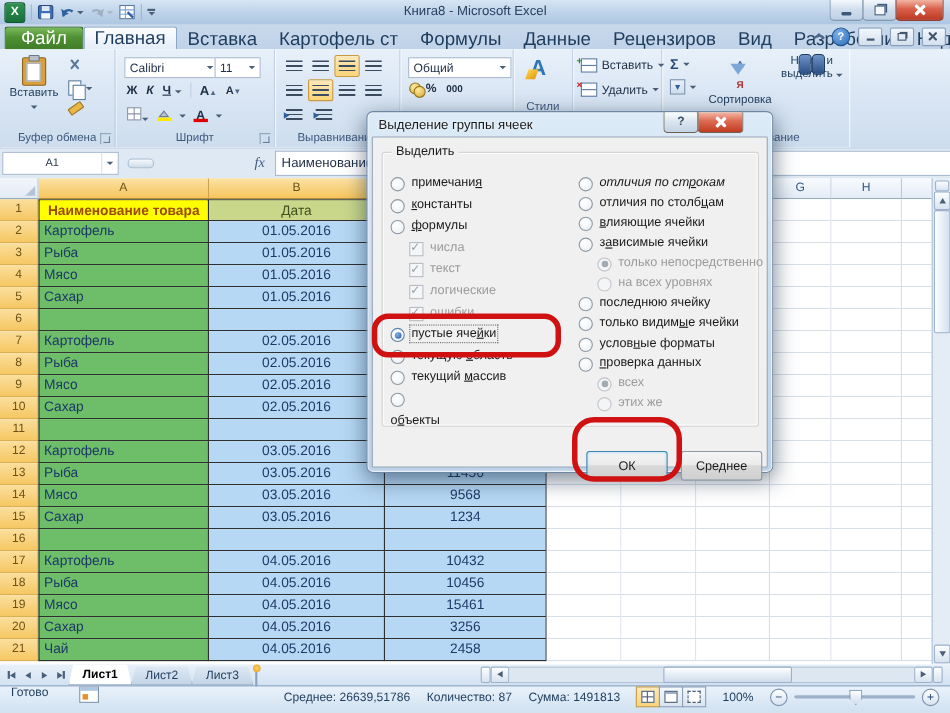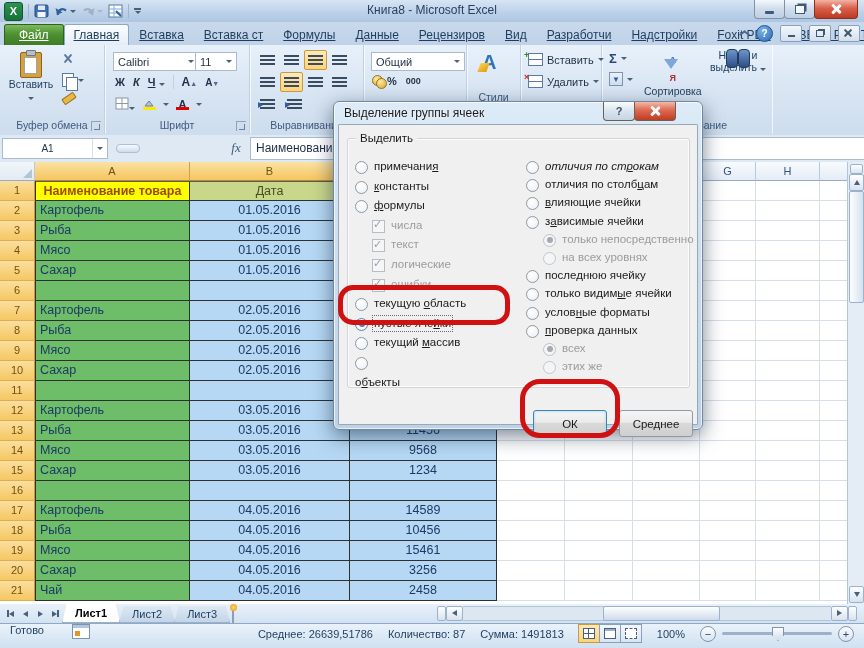--- a/index.html
+++ b/index.html
@@ -31,22 +31,22 @@
   .glyph-min{width:9px;height:3px;background:#3e5a7a;border-radius:1px;margin-top:6px;}
   .glyph-res{width:8px;height:7px;border:1.5px solid #3e5a7a;background:#f4f8fc;box-shadow:2px -2px 0 -0.5px #3e5a7a;}
   .xcross{position:relative;width:10px;height:10px;}
   .xcross::before,.xcross::after{content:"";position:absolute;left:4px;top:-1px;width:2.5px;height:12px;background:#fff;border-radius:1px;}
   .xcross::before{transform:rotate(45deg);} .xcross::after{transform:rotate(-45deg);}
 
   
   #tabstrip{left:0;top:22px;width:864px;height:23px;
     background:linear-gradient(180deg,#c9d9ec,#bfd2e8);}
   #tabs-row{position:absolute;left:4px;bottom:0;display:flex;align-items:flex-end;}
-  .tab{height:19px;line-height:19px;padding:0 9px;font-size:12px;color:#1e3c5c;
-    border:1px solid transparent;border-bottom:none;white-space:nowrap;text-decoration:underline;}
+  .tab{height:19px;line-height:19px;padding:0 9px;font-size:17px;color:#1e3c5c;
+    border:1px solid transparent;border-bottom:none;white-space:nowrap;}
   .tab.filetab{background:linear-gradient(#7cba5e,#4e9032 45%,#3f7d27);color:#fff;
     border:1px solid #2d641b;border-bottom:none;border-radius:3px 3px 0 0;padding:0 14px;height:20px;line-height:20px;}
   .tab.active{background:linear-gradient(#fcfeff,#eef4fb 60%,#e4edf7);
     border:1px solid #8ba7c4;border-bottom:none;border-radius:2.5px 2.5px 0 0;height:20px;line-height:20px;}
   #strip-right{position:absolute;right:4px;top:3px;display:flex;align-items:center;gap:7px;}
   .chev{position:relative;width:10px;height:7px;}
   .chev::before,.chev::after{content:"";position:absolute;top:2px;width:7px;height:2px;background:#51688a;}
   .chev::before{left:0;transform:rotate(-35deg);} .chev::after{left:4px;transform:rotate(35deg);}
   .helpbtn{width:15px;height:15px;border-radius:50%;background:radial-gradient(circle at 35% 30%,#7db2e8,#2b6cb8);
     border:1px solid #1d5491;color:#fff;font-size:10px;font-weight:700;display:flex;align-items:center;justify-content:center;}
@@ -298,21 +298,21 @@
           <div class="xcross"></div>
         </div>
     </div>
   </div>
 
   <div id="tabstrip" class="abs">
     <div id="tabs-row">
       <div class="tab filetab">Файл</div>
     <div class="tab active">Главная</div>
         <div class="tab">Вставка</div>
-        <div class="tab">Вставка ст</div>
+        <div class="tab">Картофель ст</div>
         <div class="tab">Формулы</div>
         <div class="tab">Данные</div>
         <div class="tab">Рецензиров</div>
         <div class="tab">Вид</div>
         <div class="tab">Разработчи</div>
         <div class="tab">Надстройки</div>
         <div class="tab">Foxit PDF</div>
         <div class="tab">ABBYY PDF T</div>
       </div>
     <div id="strip-right">
@@ -709,21 +709,21 @@
           <div class="gc cw" style="width: 68px;"></div>
           <div class="gc cw" style="width: 67px;"></div>
           <div class="gc cw" style="width: 56px;"></div>
           <div class="gc cw" style="width: 64px;"></div>
           <div class="gc cw" style="width: 28px;"></div>
         </div>
         <div class="grow">
           <div class="rh">17</div>
           <div class="gc ca tb first" style="width: 155px;">Картофель</div>
           <div class="gc cbl tb" style="width: 160px;">04.05.2016</div>
-          <div class="gc cbl tb" style="width: 147px;">14589</div>
+          <div class="gc cbl tb" style="width: 147px;">10432</div>
           <div class="gc cw" style="width: 68px;"></div>
           <div class="gc cw" style="width: 68px;"></div>
           <div class="gc cw" style="width: 67px;"></div>
           <div class="gc cw" style="width: 56px;"></div>
           <div class="gc cw" style="width: 64px;"></div>
           <div class="gc cw" style="width: 28px;"></div>
         </div>
         <div class="grow">
           <div class="rh">18</div>
           <div class="gc ca tb first" style="width: 155px;">Рыба</div>
@@ -886,26 +886,26 @@
             </div>
             <div class="opt ind" style="height: 19.6px;">
               <span class="cb cd"></span>
               <span class="olabel dis">логические</span>
             </div>
             <div class="opt ind" style="height: 19.6px;">
               <span class="cb cd"></span>
               <span class="olabel dis">ошибки</span>
             </div>
             <div class="opt" style="height: 19.6px;">
-              <span class="rb"></span>
-              <span class="olabel">текущую <u>о</u>бласть</span>
-            </div>
-            <div class="opt" style="height: 19.6px;">
               <span class="rb on"></span>
               <span class="olabel foc">пустые яче<u>й</u>ки</span>
+            </div>
+            <div class="opt" style="height: 19.6px;">
+              <span class="rb"></span>
+              <span class="olabel">текущую <u>о</u>бласть</span>
             </div>
             <div class="opt" style="height: 19.6px;">
               <span class="rb"></span>
               <span class="olabel">текущий <u>м</u>ассив</span>
             </div>
             <div class="opt" style="height: 19.6px; flex-direction: column;">
               <span class="rb"></span>
               <span class="olabel">о<u>б</u>ъекты</span>
             </div>
           </div>

